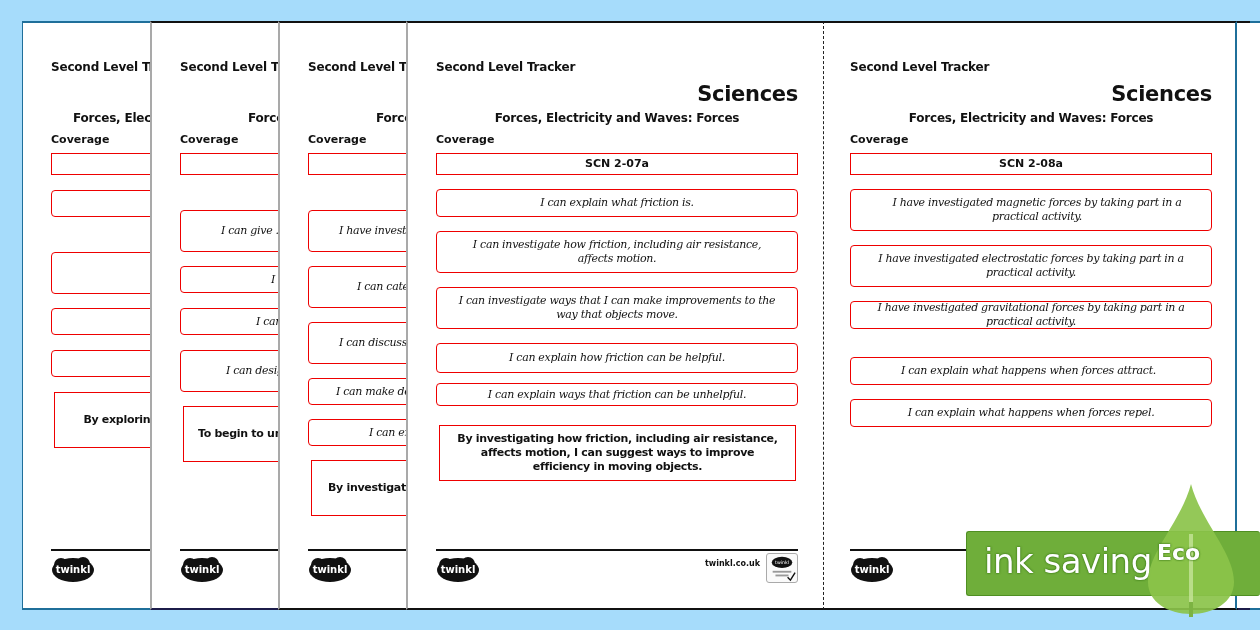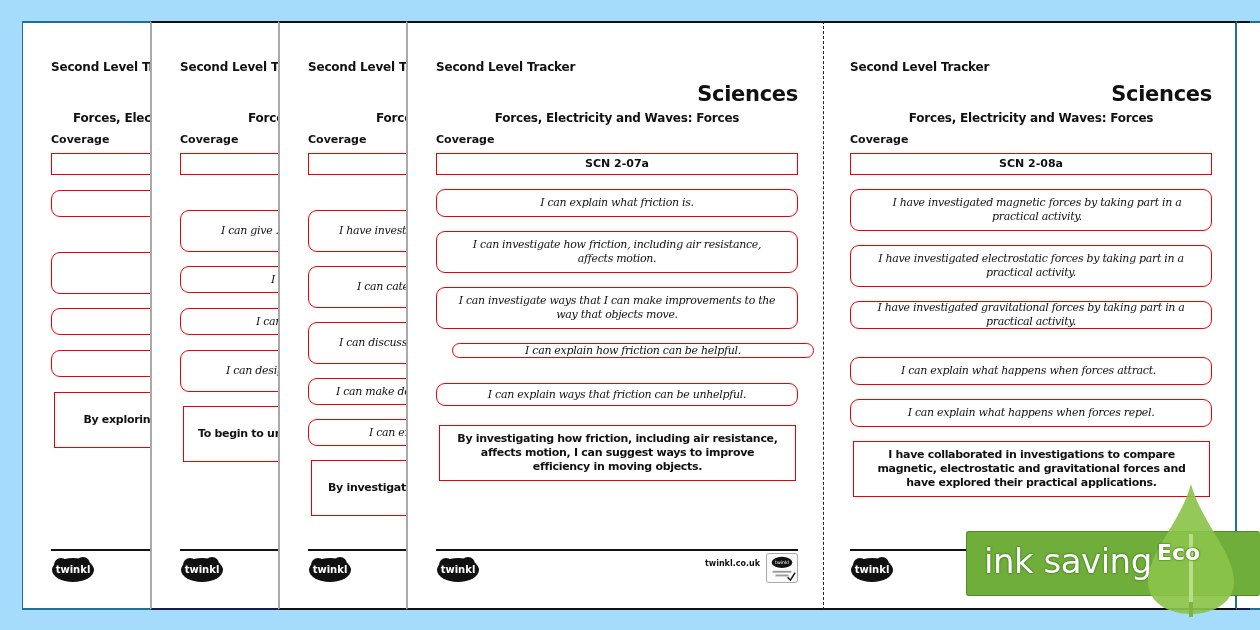--- a/index.html
+++ b/index.html
@@ -12,21 +12,21 @@
   .sheet.s3 { left: 278px; width: 960px; border-left: 2px solid #a9a9a9; border-top: 2px solid #111; border-bottom: 2px solid #111; }
   .sheet.s4 { left: 406px; width: 417px; border-left: 2px solid #a9a9a9; border-top: 2px solid #111; border-bottom: 2px solid #111; }
   .sheet.s5 { left: 823px; width: 414px; border-left: 1px dashed #222; border-top: 2px solid #111; border-bottom: 2px solid #111; border-right: 2px solid #1f6f9a; }
 
   .inner { position: absolute; left: 28px; top: 0; width: 362px; height: 100%; }
   .tracker { position: absolute; top: 37px; left: 0; font-size: 12px; font-weight: bold; letter-spacing: -0.2px; }
   .title { position: absolute; top: 59px; left: 0; width: 362px; text-align: right; font-size: 21px; font-weight: bold; letter-spacing: -0.3px; }
   .subtitle { position: absolute; top: 88px; left: 0; width: 362px; text-align: center; font-size: 12px; font-weight: bold; letter-spacing: -0.2px; }
   .coverage { position: absolute; top: 110px; left: 0; font-size: 11px; font-weight: bold; }
   .code-box { position: absolute; top: 130px; left: 0; width: 362px; height: 22px; border: 1.5px solid #e00; text-align: center; font-size: 11px; font-weight: bold; line-height: 19px; }
-  .pill { position: absolute; left: 0; width: 362px; border: 1.5px solid #e00; border-radius: 9px; display: flex; align-items: center; justify-content: center; text-align: center; font-size: 11px; line-height: 14px; padding: 0 20px; font-family: "DejaVu Serif", serif; font-style: italic; letter-spacing: -0.3px; }
+  .pill { position: absolute; left: 0; width: 362px; border: 1.5px solid #e00; border-radius: 4px; display: flex; align-items: center; justify-content: center; text-align: center; font-size: 11px; line-height: 14px; padding: 0 20px; font-family: "DejaVu Serif", serif; font-style: italic; letter-spacing: -0.3px; }
   .statement { position: absolute; left: 3px; width: 357px; border: 1.5px solid #e00; display: flex; align-items: center; justify-content: center; text-align: center; font-size: 11px; font-weight: bold; line-height: 14px; padding: 0 14px; letter-spacing: -0.3px; }
   .footer-line { position: absolute; top: 526px; left: 0; width: 362px; height: 2px; background: #111; }
   .twinkl-logo { position: absolute; top: 533px; left: 0; width: 44px; height: 28px; }
   .twinkl-url { position: absolute; top: 536px; right: 38px; font-size: 8px; font-weight: bold; }
   .quality-badge { position: absolute; top: 530px; right: 0; width: 32px; height: 30px; border: 1px solid #aaa; border-radius: 3px; background: #fafafa; }
 
   
   .eco-bar { position: absolute; left: 966px; top: 531px; width: 294px; height: 65px; background: #6fae3a; border: 1px solid #4f8f22; border-radius: 3px; border-right: none; }
   .eco-text { position: absolute; left: 984px; top: 541px; font-size: 34px; color: #fff; font-family: "DejaVu Sans", sans-serif; letter-spacing: -0.5px; text-shadow: 0 0 2px #3d7a18, 0 0 2px #3d7a18; }
   .eco-drop { position: absolute; left: 1146px; top: 482px; width: 90px; height: 135px; }
@@ -140,21 +140,21 @@
     <div class="code-box">SCN 2-07a</div>
     <div class="pill" style="top:166px;height:28px;">
         <span>I can explain what friction is.</span>
       </div>
     <div class="pill" style="top:208px;height:42px;">
         <span>I can investigate how friction, including air resistance, affects motion.</span>
       </div>
     <div class="pill" style="top:264px;height:42px;">
         <span>I can investigate ways that I can make improvements to the way that objects move.</span>
       </div>
-    <div class="pill" style="top:320px;height:15px;margin-left:16px;">
+    <div class="pill" style="top:320px;height:30px;">
         <span>I can explain how friction can be helpful.</span>
       </div>
     <div class="pill" style="top:360px;height:23px;">
         <span>I can explain ways that friction can be unhelpful.</span>
       </div>
     <div class="statement" style="top:402px;height:56px;">
         <span>By investigating how friction, including air resistance, affects motion, I can suggest ways to improve efficiency in moving objects.</span>
       </div>
     <div class="footer-line"></div>
     <svg class="twinkl-logo" viewBox="0 0 44 28">
@@ -188,23 +188,20 @@
         <span>I have investigated electrostatic forces by taking part in a practical activity.</span>
       </div>
     <div class="pill" style="top:278px;height:28px;">
         <span>I have investigated gravitational forces by taking part in a practical activity.</span>
       </div>
     <div class="pill" style="top:334px;height:28px;padding-left:15px;">
         <span>I can explain what happens when forces attract.</span>
       </div>
     <div class="pill" style="top:376px;height:28px;">
         <span>I can explain what happens when forces repel.</span>
-      </div>
-    <div class="statement" style="top:418px;height:56px;">
-        <span>I have collaborated in investigations to compare magnetic, electrostatic and gravitational forces and have explored their practical applications.</span>
       </div>
     <div class="footer-line"></div>
     <svg class="twinkl-logo" viewBox="0 0 44 28">
         <ellipse cx="22" cy="14" rx="21" ry="12" fill="#111"></ellipse>
         <circle cx="10" cy="9" r="7" fill="#111"></circle>
         <circle cx="32" cy="8" r="7" fill="#111"></circle>
         <text x="22" y="17" text-anchor="middle" font-size="10" font-weight="bold" fill="#fff" font-family="DejaVu Sans, sans-serif">twinkl</text>
       </svg>
   </div>
 </div>

